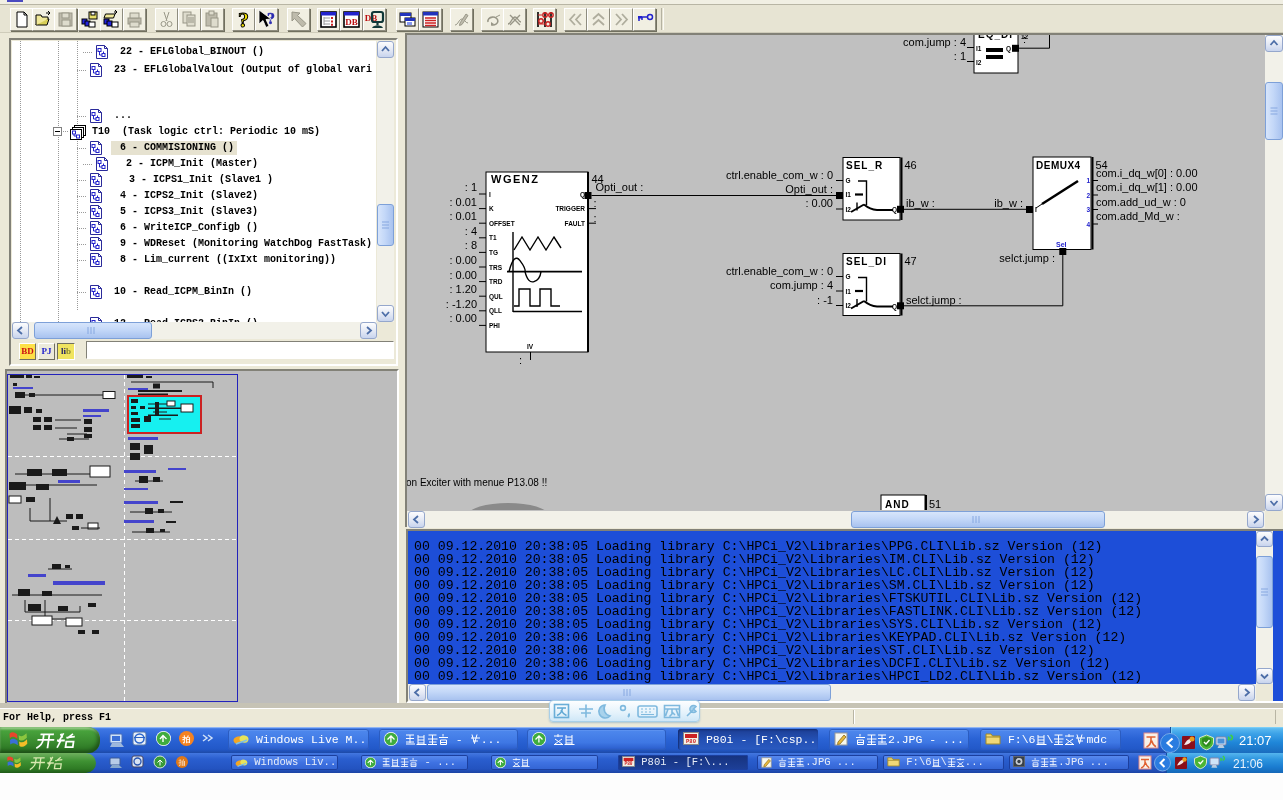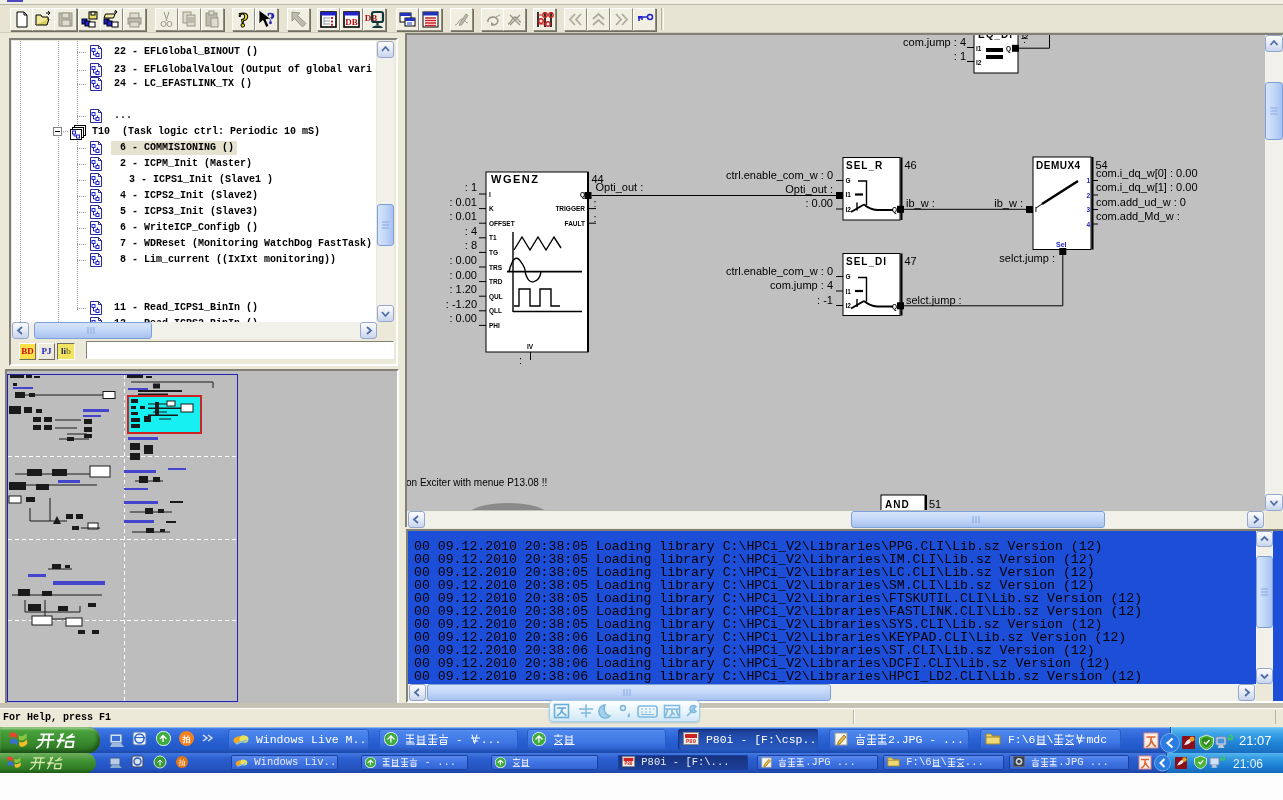--- a/index.html
+++ b/index.html
@@ -217,21 +217,21 @@
         <rect x="4" y="7" width="4" height="2.5" fill="#2222cc"></rect>
       </svg>
     </div>
 <div class="abs" style="left:661px;top:8px;width:1px;height:22px;background:#b5b2a1"></div>
 <div class="abs" style="left:663px;top:8px;width:1px;height:22px;background:#fbfaf4"></div>
 <div class="abs sunk2" style="left:9px;top:38px;width:389px;height:328px;background:#ece9d8">
 <div class="abs" style="left:1px;top:1px;width:364px;height:281px;background:#fff;overflow:hidden">
 <div class="abs" style="left:8px;top:0px;width:1px;height:281px;background-image:repeating-linear-gradient(180deg,#9a9a9a 0 1px,transparent 1px 2px)"></div>
 <div class="abs" style="left:46px;top:0px;width:1px;height:281px;background-image:repeating-linear-gradient(180deg,#9a9a9a 0 1px,transparent 1px 2px)"></div>
 <div class="abs" style="left:65px;top:0px;width:1px;height:270px;background-image:repeating-linear-gradient(180deg,#9a9a9a 0 1px,transparent 1px 2px)"></div>
-<div class="abs" style="left:0;top:3px;width:292px;height:16px">
+<div class="abs" style="left:6px;top:3px;width:292px;height:16px">
 <div class="abs" style="left:65px;top:8px;width:10px;height:1px;background-image:repeating-linear-gradient(90deg,#9a9a9a 0 1px,transparent 1px 2px)"></div>
 <svg width="13" height="14" style="position:absolute;left:77px;top:1px">
             <path d="M1.5 .5h8l3 3v10h-11z" fill="#fff" stroke="#2a2a9a"></path>
             <path d="M9.5 .5v3h3" fill="none" stroke="#2a2a9a"></path>
             <g fill="none" stroke="#2222cc">
               <rect x="3" y="3.5" width="3" height="3"></rect>
               <rect x="7" y="8.5" width="3" height="3"></rect>
               <path d="M4.5 6.5v3.5h2.5M8.5 6.5v2"></path>
             </g>
           </svg>
@@ -242,33 +242,20 @@
 <svg width="13" height="14" style="position:absolute;left:77px;top:1px">
             <path d="M1.5 .5h8l3 3v10h-11z" fill="#fff" stroke="#2a2a9a"></path>
             <path d="M9.5 .5v3h3" fill="none" stroke="#2a2a9a"></path>
             <g fill="none" stroke="#2222cc">
               <rect x="3" y="3.5" width="3" height="3"></rect>
               <rect x="7" y="8.5" width="3" height="3"></rect>
               <path d="M4.5 6.5v3.5h2.5M8.5 6.5v2"></path>
             </g>
           </svg>
 <div class="row" style="left:102px;top:0">23 - EFLGlobalValOut (Output of global vari</div>
-</div>
-<div class="abs" style="left:0;top:35px;width:364px;height:16px">
-<div class="abs" style="left:65px;top:8px;width:10px;height:1px;background-image:repeating-linear-gradient(90deg,#9a9a9a 0 1px,transparent 1px 2px)"></div>
-<svg width="13" height="14" style="position:absolute;left:77px;top:1px">
-            <path d="M1.5 .5h8l3 3v10h-11z" fill="#fff" stroke="#2a2a9a"></path>
-            <path d="M9.5 .5v3h3" fill="none" stroke="#2a2a9a"></path>
-            <g fill="none" stroke="#2222cc">
-              <rect x="3" y="3.5" width="3" height="3"></rect>
-              <rect x="7" y="8.5" width="3" height="3"></rect>
-              <path d="M4.5 6.5v3.5h2.5M8.5 6.5v2"></path>
-            </g>
-          </svg>
-<div class="row" style="left:102px;top:0">24 - LC_EFASTLINK_TX ()</div>
 </div>
 <div class="abs" style="left:0;top:67px;width:364px;height:16px">
 <div class="abs" style="left:65px;top:8px;width:10px;height:1px;background-image:repeating-linear-gradient(90deg,#9a9a9a 0 1px,transparent 1px 2px)"></div>
 <svg width="13" height="14" style="position:absolute;left:77px;top:1px">
             <path d="M1.5 .5h8l3 3v10h-11z" fill="#fff" stroke="#2a2a9a"></path>
             <path d="M9.5 .5v3h3" fill="none" stroke="#2a2a9a"></path>
             <g fill="none" stroke="#2222cc">
               <rect x="3" y="3.5" width="3" height="3"></rect>
               <rect x="7" y="8.5" width="3" height="3"></rect>
               <path d="M4.5 6.5v3.5h2.5M8.5 6.5v2"></path>
@@ -303,21 +290,21 @@
             <path d="M1.5 .5h8l3 3v10h-11z" fill="#fff" stroke="#2a2a9a"></path>
             <path d="M9.5 .5v3h3" fill="none" stroke="#2a2a9a"></path>
             <g fill="none" stroke="#2222cc">
               <rect x="3" y="3.5" width="3" height="3"></rect>
               <rect x="7" y="8.5" width="3" height="3"></rect>
               <path d="M4.5 6.5v3.5h2.5M8.5 6.5v2"></path>
             </g>
           </svg>
 <div class="row" style="left:102px;top:0"> 6 - COMMISIONING ()</div>
 </div>
-<div class="abs" style="left:0;top:115px;width:364px;height:16px">
+<div class="abs" style="left:6px;top:115px;width:364px;height:16px">
 <div class="abs" style="left:65px;top:8px;width:10px;height:1px;background-image:repeating-linear-gradient(90deg,#9a9a9a 0 1px,transparent 1px 2px)"></div>
 <svg width="13" height="14" style="position:absolute;left:77px;top:1px">
             <path d="M1.5 .5h8l3 3v10h-11z" fill="#fff" stroke="#2a2a9a"></path>
             <path d="M9.5 .5v3h3" fill="none" stroke="#2a2a9a"></path>
             <g fill="none" stroke="#2222cc">
               <rect x="3" y="3.5" width="3" height="3"></rect>
               <rect x="7" y="8.5" width="3" height="3"></rect>
               <path d="M4.5 6.5v3.5h2.5M8.5 6.5v2"></path>
             </g>
           </svg>
@@ -379,47 +366,47 @@
 <div class="abs" style="left:65px;top:8px;width:10px;height:1px;background-image:repeating-linear-gradient(90deg,#9a9a9a 0 1px,transparent 1px 2px)"></div>
 <svg width="13" height="14" style="position:absolute;left:77px;top:1px">
             <path d="M1.5 .5h8l3 3v10h-11z" fill="#fff" stroke="#2a2a9a"></path>
             <path d="M9.5 .5v3h3" fill="none" stroke="#2a2a9a"></path>
             <g fill="none" stroke="#2222cc">
               <rect x="3" y="3.5" width="3" height="3"></rect>
               <rect x="7" y="8.5" width="3" height="3"></rect>
               <path d="M4.5 6.5v3.5h2.5M8.5 6.5v2"></path>
             </g>
           </svg>
-<div class="row" style="left:102px;top:0"> 7 - WDReset (Monitoring WatchDog FastTask)</div>
+<div class="row" style="left:102px;top:0"> 9 - WDReset (Monitoring WatchDog FastTask)</div>
 </div>
 <div class="abs" style="left:0;top:211px;width:364px;height:16px">
 <div class="abs" style="left:65px;top:8px;width:10px;height:1px;background-image:repeating-linear-gradient(90deg,#9a9a9a 0 1px,transparent 1px 2px)"></div>
 <svg width="13" height="14" style="position:absolute;left:77px;top:1px">
             <path d="M1.5 .5h8l3 3v10h-11z" fill="#fff" stroke="#2a2a9a"></path>
             <path d="M9.5 .5v3h3" fill="none" stroke="#2a2a9a"></path>
             <g fill="none" stroke="#2222cc">
               <rect x="3" y="3.5" width="3" height="3"></rect>
               <rect x="7" y="8.5" width="3" height="3"></rect>
               <path d="M4.5 6.5v3.5h2.5M8.5 6.5v2"></path>
             </g>
           </svg>
 <div class="row" style="left:102px;top:0"> 8 - Lim_current ((IxIxt monitoring))</div>
 </div>
-<div class="abs" style="left:0;top:259px;width:364px;height:16px">
-<div class="abs" style="left:65px;top:8px;width:10px;height:1px;background-image:repeating-linear-gradient(90deg,#9a9a9a 0 1px,transparent 1px 2px)"></div>
-<svg width="13" height="14" style="position:absolute;left:77px;top:1px">
-            <path d="M1.5 .5h8l3 3v10h-11z" fill="#fff" stroke="#2a2a9a"></path>
-            <path d="M9.5 .5v3h3" fill="none" stroke="#2a2a9a"></path>
-            <g fill="none" stroke="#2222cc">
-              <rect x="3" y="3.5" width="3" height="3"></rect>
-              <rect x="7" y="8.5" width="3" height="3"></rect>
-              <path d="M4.5 6.5v3.5h2.5M8.5 6.5v2"></path>
-            </g>
-          </svg>
-<div class="row" style="left:102px;top:0">11 - Read_ICPS1_BinIn ()</div>
+<div class="abs" style="left:0;top:243px;width:364px;height:16px">
+<div class="abs" style="left:65px;top:8px;width:10px;height:1px;background-image:repeating-linear-gradient(90deg,#9a9a9a 0 1px,transparent 1px 2px)"></div>
+<svg width="13" height="14" style="position:absolute;left:77px;top:1px">
+            <path d="M1.5 .5h8l3 3v10h-11z" fill="#fff" stroke="#2a2a9a"></path>
+            <path d="M9.5 .5v3h3" fill="none" stroke="#2a2a9a"></path>
+            <g fill="none" stroke="#2222cc">
+              <rect x="3" y="3.5" width="3" height="3"></rect>
+              <rect x="7" y="8.5" width="3" height="3"></rect>
+              <path d="M4.5 6.5v3.5h2.5M8.5 6.5v2"></path>
+            </g>
+          </svg>
+<div class="row" style="left:102px;top:0">10 - Read_ICPM_BinIn ()</div>
 </div>
 <div class="abs" style="left:0;top:275px;width:364px;height:16px">
 
 <svg width="13" height="14" style="position:absolute;left:77px;top:1px">
             <path d="M1.5 .5h8l3 3v10h-11z" fill="#fff" stroke="#2a2a9a"></path>
             <path d="M9.5 .5v3h3" fill="none" stroke="#2a2a9a"></path>
             <g fill="none" stroke="#2222cc">
               <rect x="3" y="3.5" width="3" height="3"></rect>
               <rect x="7" y="8.5" width="3" height="3"></rect>
               <path d="M4.5 6.5v3.5h2.5M8.5 6.5v2"></path>

